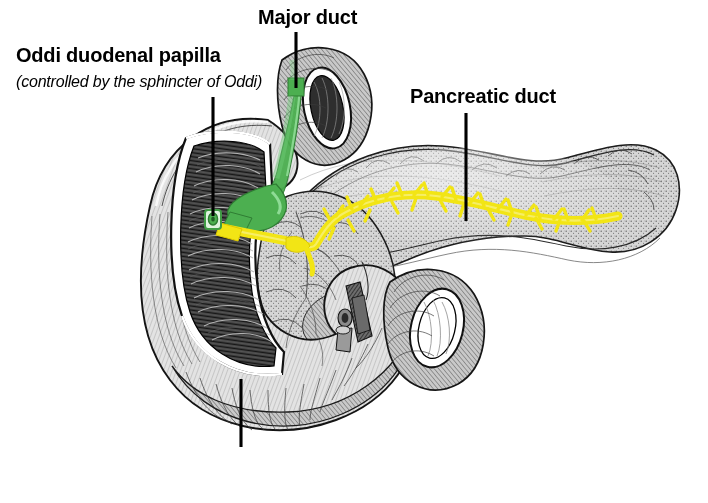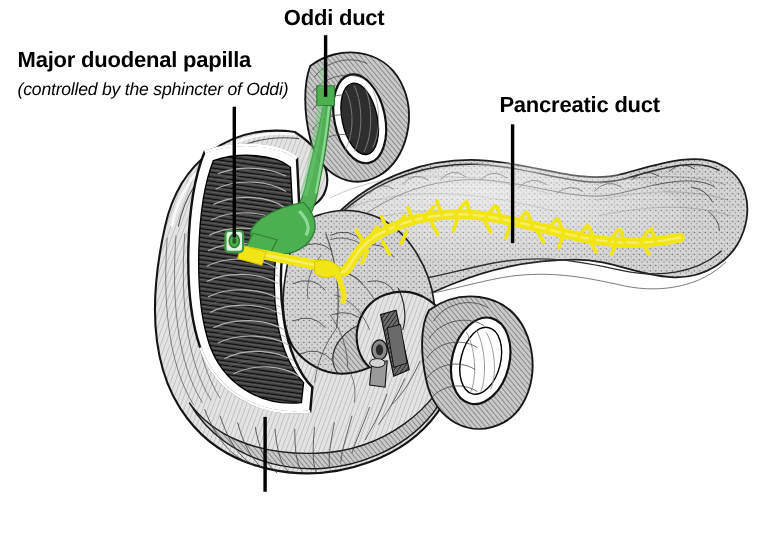--- a/index.html
+++ b/index.html
@@ -371,21 +371,21 @@
     </g>
 
     <g stroke="#000000" stroke-width="3.1" stroke-linecap="butt">
       <line x1="213" y1="97" x2="213" y2="216"></line>
       <line x1="296" y1="32" x2="296" y2="88"></line>
       <line x1="466" y1="113" x2="466" y2="221"></line>
       <line x1="241" y1="379" x2="241" y2="447"></line>
     </g>
   </svg>
 
-  <div class="lbl lbl-main" style="left:16px;top:44px;">Major duodenal papilla</div>
+  <div class="lbl lbl-main" style="left:16px;top:44px;">Oddi duodenal papilla</div>
   <div class="lbl lbl-sub" style="left:16px;top:56px;margin-top:17px;">(controlled by the sphincter of Oddi)</div>
 
-  <div class="lbl lbl-main" style="left:258px;top:6px;">Oddi duct</div>
-
-  <div class="lbl lbl-main" style="left:410px;top:85px;margin-left:44px;">Pancreatic duct</div>
+  <div class="lbl lbl-main" style="left:258px;top:6px;">Major duct</div>
+
+  <div class="lbl lbl-main" style="left:410px;top:85px;">Pancreatic duct</div>
 
 
 </div>
 
 </body></html>

